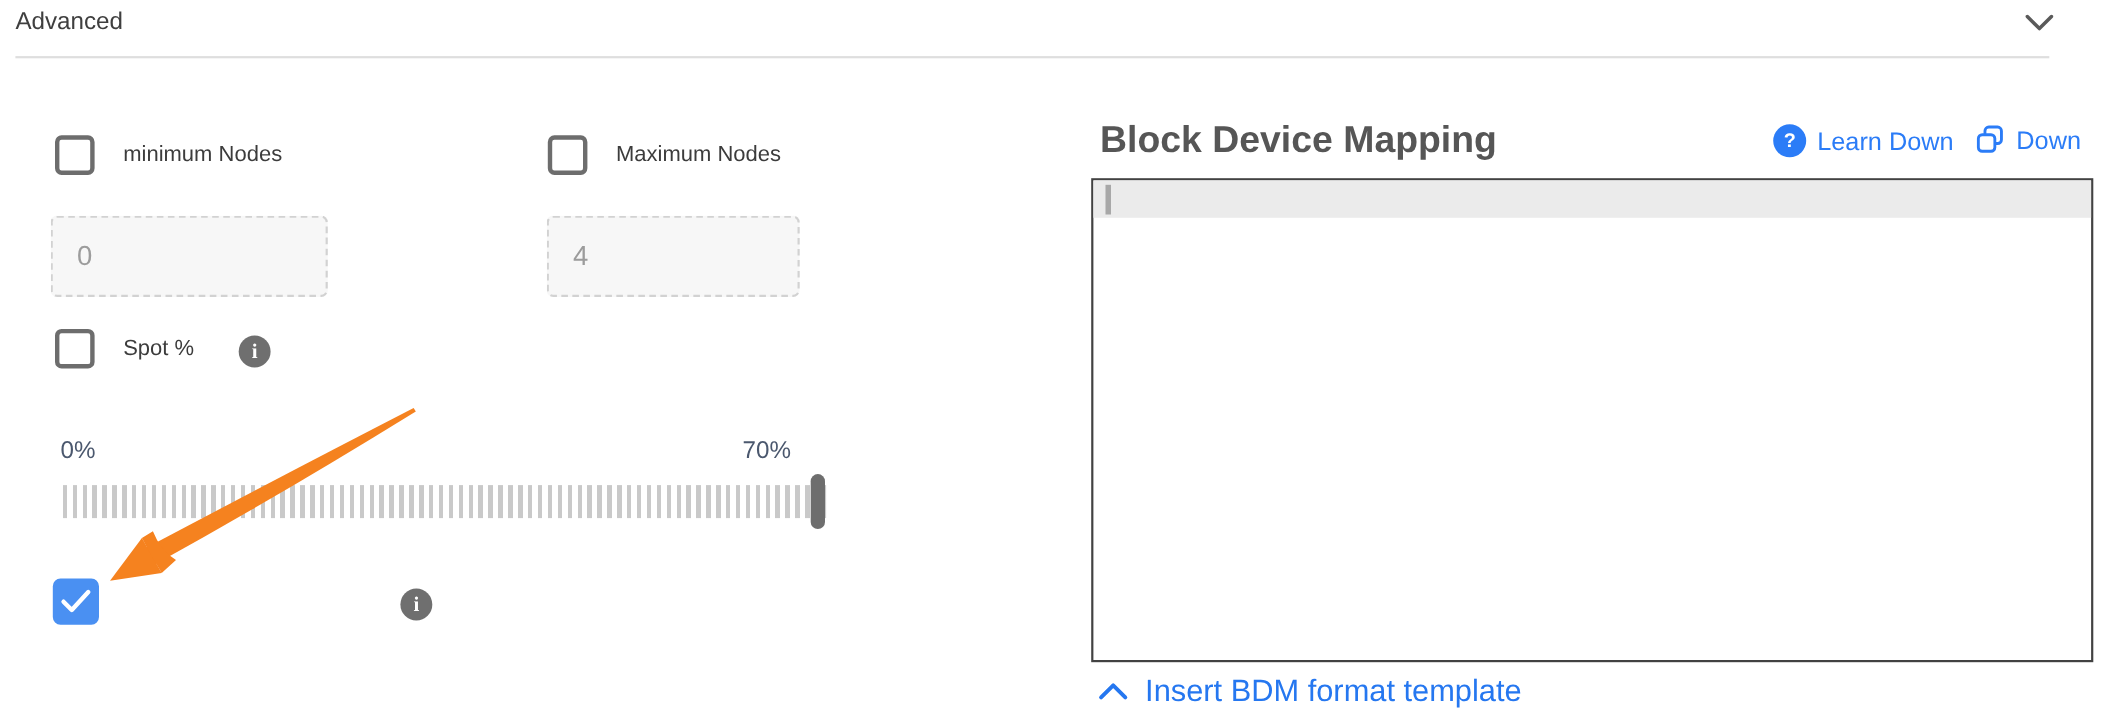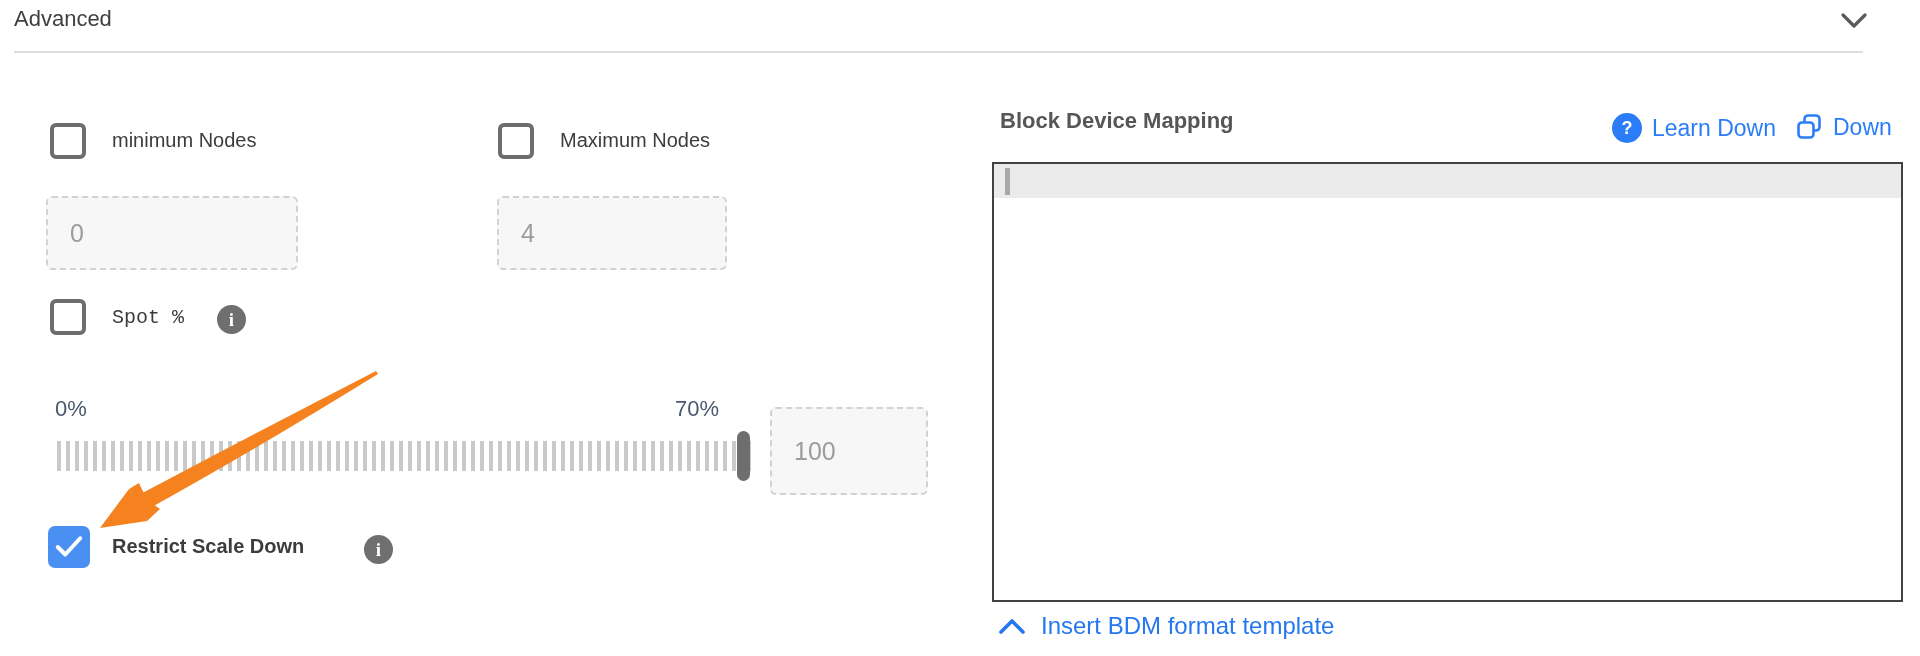--- a/index.html
+++ b/index.html
@@ -19,21 +19,21 @@
   .checkbox.checked .check { visibility:visible; }
   .checkbox-lg { width:42px; height:42px; border-width:3px; border-radius:7px; }
   .cb-min { left:50px; top:123px; }
   .cb-max { left:498px; top:123px; }
   .cb-spot { left:50px; top:299px; }
   .cb-restrict { left:48px; top:526px; }
 
   .cb-label { position:absolute; font-size:20px; font-weight:500; color:#3c3c3c; white-space:nowrap; }
   .lbl-min { left:112px; top:129px; }
   .lbl-max { left:560px; top:129px; }
-  .lbl-spot { left:112px; top:306px;font-family:Liberation Mono, monospace; }
+  .lbl-spot { left:112px; top:306px; }
   .lbl-restrict { left:112px; top:535px; font-weight:600; }
 
   
   .dashed-input { position:absolute; border:2px dashed #d2d2d2; border-radius:6px; background:#f7f7f7;
                   color:#9c9c9c; font-size:25px; padding-left:22px; outline:none;
                   font-family:"Liberation Sans","DejaVu Sans",sans-serif; }
   .input-min { left:46px; top:196px; width:252px; height:74px; }
   .input-max { left:497px; top:196px; width:230px; height:74px; }
   .input-slider { left:770px; top:407px; width:158px; height:88px; }
 
@@ -50,37 +50,37 @@
   .lbl-100 { left:675px; top:396px; }
   .slider-track { position:absolute; left:57px; top:441px; width:694px; height:30px;
                   background:repeating-linear-gradient(90deg,#c9c9c9 0 4px,transparent 4px 9px); cursor:pointer; }
   .slider-handle { position:absolute; left:737px; top:431px; width:13px; height:50px;
                    background:#6e6e6e; border-radius:7px; cursor:grab; }
 
   
   .arrow-overlay { position:absolute; left:0; top:0; width:1920px; height:656px; pointer-events:none; z-index:6; }
 
   
-  .bdm-title { position:absolute; left:1000px; top:108px; font-size:22px; font-weight:600; color:#565656; }
+  .bdm-title { position:absolute; left:1000px; top:108px; font-size:34px; font-weight:600; color:#565656; }
   .link-row { position:absolute; display:flex; align-items:center; gap:10px; cursor:pointer; }
   .learn-more { left:1612px; top:113px; }
   .copy { left:1796px; top:113px; }
   .link-label { font-size:23px; font-weight:500; color:#2b7cf7; white-space:nowrap; }
   .q-icon { width:30px; height:30px; border-radius:50%; background:#2b7cf7; color:#fff;
             display:flex; align-items:center; justify-content:center; font-size:18px; font-weight:700; }
 
   .editor { position:absolute; left:992px; top:162px; width:911px; height:440px;
             border:2px solid #424242; background:#fff; cursor:text; }
   .active-line { position:absolute; left:0; top:0; right:0; height:34px; background:#ebebeb; }
   .caret { position:absolute; left:11px; top:4px; width:5px; height:27px; background:#a8a8a8; }
   .editor-text { position:absolute; left:20px; top:5px; font-family:"Liberation Mono","DejaVu Sans Mono",monospace;
                  font-size:20px; color:#333; white-space:pre; }
 
   .insert-link { position:absolute; left:998px; top:612px; display:flex; align-items:center; gap:15px; cursor:pointer; }
-  .insert-label { font-size:24px; font-weight:500; color:#2577f0; white-space:nowrap; }
+  .insert-label { font-size:28px; font-weight:500; color:#2577f0; white-space:nowrap; }
 </style>
 </head>
 <body>
 
 <div class="page">
 
   <div class="advanced-title">Advanced</div>
   <div class="header-chevron">
     <svg width="26" height="18" viewBox="0 0 26 18">
       <polyline points="2,3 13,14 24,3" fill="none" stroke="#5a5a5a" stroke-width="3.2" stroke-linecap="round" stroke-linejoin="round"></polyline>
@@ -103,28 +103,26 @@
   <div class="checkbox cb-spot">
     
   </div>
   <div class="cb-label lbl-spot">Spot %</div>
   <div class="info-icon info-spot">i</div>
 
   <div class="slider-label lbl-0">0%</div>
   <div class="slider-label lbl-100">70%</div>
   <div class="slider-track"></div>
   <div class="slider-handle"></div>
-  <input class="dashed-input input-slider" type="text" disabled="" value="100" style="">
 
   <div class="checkbox checkbox-lg cb-restrict checked">
     <svg class="check" width="30" height="28" viewBox="0 0 24 22">
       <polyline points="3,11 9,17 21,4" fill="none" stroke="#fff" stroke-width="3.2" stroke-linecap="round" stroke-linejoin="round"></polyline>
     </svg>
   </div>
-  <div class="cb-label lbl-restrict">Restrict Scale Down</div>
   <div class="info-icon info-restrict">i</div>
 
   <svg class="arrow-overlay" viewBox="0 0 1920 656">
     <path d="M376,371 Q250,436 133,498 L141,513 Q255,450 378,374 Z" fill="#f5821f"></path>
     <polygon points="100,528 129,489 147,521" fill="#f5821f"></polygon>
     <path d="M129,489 Q137,505 147,521 L160,509 Q146,501 139,483 Z" fill="#f5821f"></path>
   </svg>
 
   <div class="bdm-title">Block Device Mapping</div>
 

